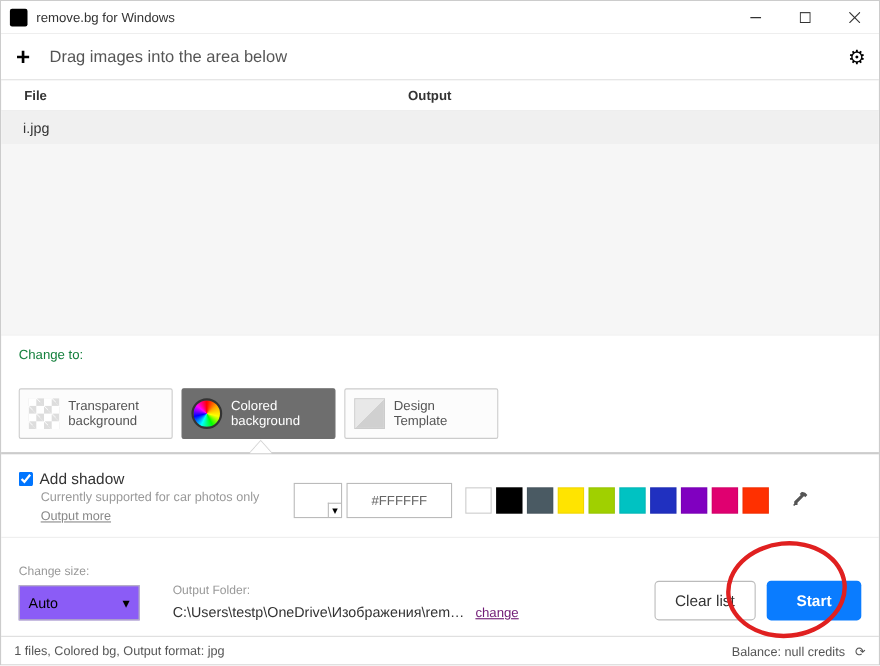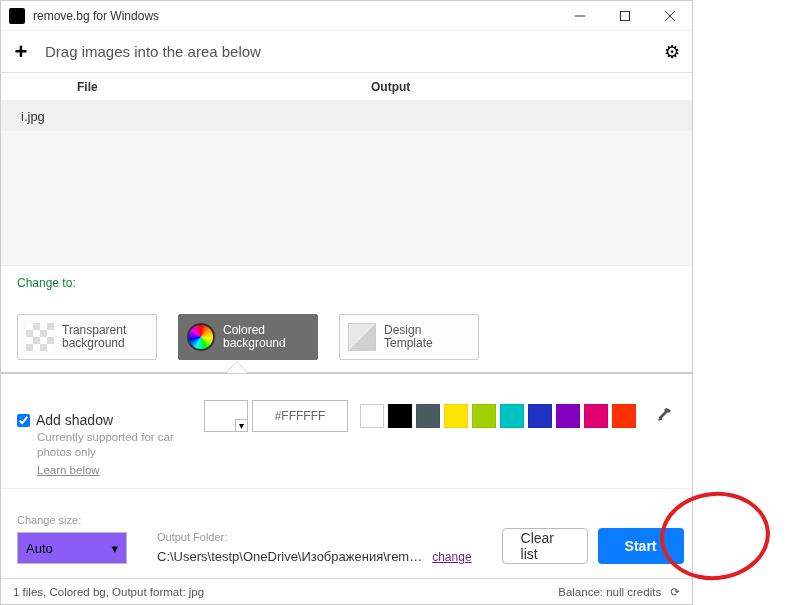--- a/index.html
+++ b/index.html
@@ -1,59 +1,59 @@
 <!DOCTYPE html>
 <html><head>
 <meta charset="utf-8">
 <style>
 * { box-sizing: border-box; margin: 0; padding: 0; font-family: "Segoe UI", Arial, sans-serif; }
 body { background: #fff; width: 800px; height: 605px; overflow: hidden; position: relative; }
-.window { width: 693px; height: 605px; border: 1px solid #ccc; display: flex; flex-direction: column; background: #fff; }
+.window { width: 800px; height: 605px; border: 1px solid #ccc; display: flex; flex-direction: column; background: #fff; }
 
 
 .titlebar { height: 30px; display: flex; align-items: center; background: #fff; border-bottom: 1px solid #eee; }
 .titlebar .appicon { width: 16px; height: 16px; margin: 0 8px; background: #000; border-radius: 2px; }
 .titlebar .title { flex: 1; font-size: 12px; color: #333; }
 .titlebar .winbtn { width: 45px; height: 30px; display: flex; align-items: center; justify-content: center; font-size: 13px; color: #333; cursor: pointer; }
 
 
 .toolbar { height: 42px; display: flex; align-items: center; border-bottom: 1px solid #e0e0e0; background: #fff; }
 .toolbar .plusbtn { width: 40px; height: 40px; display: flex; align-items: center; justify-content: center; font-size: 22px; font-weight: bold; color: #000; cursor: pointer; }
 .toolbar .dragtext { flex: 1; font-size: 15px; color: #555; padding-left: 4px; }
 .toolbar .gearbtn { width: 40px; height: 40px; display: flex; align-items: center; justify-content: center; font-size: 18px; cursor: pointer; }
 
 
 .thead { height: 28px; display: flex; align-items: center; font-size: 12px; font-weight: bold; color: #333; border-bottom: 1px solid #eee; }
-.thead .col-file { width: 370px; padding-left: 76px; }
+.thead .col-file { width: 370px; padding-left: 21px; }
 .thead .col-output { flex: 1; }
 
 
 .filelist { flex: 1; background: #f6f6f6; overflow: auto; }
 .filerow { height: 30px; display: flex; align-items: center; background: #f0f0f0; font-size: 13px; color: #333; padding-left: 20px; }
 
 
 .changeto { padding: 10px 16px 12px 16px; border-top: 1px solid #eee; }
 .changeto .label { font-size: 12px; color: #15803d; margin-bottom: 24px; }
-.opts { display: flex; gap: 21px; position: relative; }
+.opts { display: flex; gap: 8px; position: relative; }
 .optbtn { height: 46px; width: 140px; border: 1px solid #ccc; background: #fcfcfc; display: flex; align-items: center; padding: 0 8px; gap: 8px; font-size: 12px; color: #555; cursor: pointer; border-radius: 2px; }
 .optbtn.selected { background: #6e6e6e; color: #fff; border-color: #6e6e6e; }
 .optbtn .opticon { width: 28px; height: 28px; flex-shrink: 0; }
 .icon-checker { background-image: linear-gradient(45deg,#ddd 25%,transparent 25%,transparent 75%,#ddd 75%),linear-gradient(45deg,#ddd 25%,transparent 25%,transparent 75%,#ddd 75%); background-size: 14px 14px; background-position: 0 0,7px 7px; background-color:#fff; }
 .icon-colorwheel { border-radius: 50%; background: conic-gradient(red,orange,yellow,lime,cyan,blue,magenta,red); border: 2px solid #333; }
 .icon-cube { border: 1px solid #ccc; background: linear-gradient(135deg,#e8e8e8 50%,#d0d0d0 50%); }
 .optbtn .opttext { line-height: 1.1; }
 .arrowup { position: absolute; left: 210px; bottom: -13px; width: 0; height: 0; border-left: 10px solid transparent; border-right: 10px solid transparent; border-bottom: 11px solid #fff; filter: drop-shadow(0 -1px 0 #ccc); }
 
 
 .hdivider { height: 2px; background: #ccc; }
 
 
 .midpanel { padding: 14px 16px 10px 16px; display: flex; gap: 20px; align-items: flex-start; border-bottom: 1px solid #eee; }
 .shadowcol { width: 230px; }
-.shadowcol .row1 { display: flex; align-items: center; gap: 6px; font-size: 14px; color: #333; margin-top: 24px; }
+.shadowcol .row1 { display: flex; align-items: center; gap: 6px; font-size: 14px; color: #333; }
 .shadowcol .desc { font-size: 11.5px; color: #999; margin-top: 2px; margin-left: 20px; line-height: 1.3; }
 .shadowcol .learn { font-size: 11.5px; color: #888; text-decoration: underline; margin-left: 20px; margin-top: 2px; cursor: pointer; display: inline-block; }
 .colorcol { flex: 1; display: flex; align-items: center; gap: 4px; margin-top: 12px; }
 .colorpreview { width: 44px; height: 32px; border: 1px solid #bbb; background: #fff; position: relative; cursor: pointer; display:flex; justify-content:flex-end; align-items:flex-end;}
 .colorpreview .dd { font-size: 10px; padding: 0 3px; border-left:1px solid #bbb; border-top:1px solid #bbb; }
 .hexbox { width: 96px; height: 32px; border: 1px solid #bbb; display: flex; align-items: center; justify-content: center; font-size: 12px; color: #666; margin-right:8px; }
 .swatch { width: 24px; height: 24px; cursor: pointer; border:1px solid rgba(0,0,0,0.06);}
 .picker { width: 24px; height: 24px; margin-left: 12px; display: flex; align-items: center; justify-content: center; cursor: pointer; }
 
 
@@ -143,21 +143,21 @@
 
   <div class="hdivider"></div>
 
   <div class="midpanel">
     <div class="shadowcol">
       <div class="row1">
         <input type="checkbox" checked="" style="">
         <span>Add shadow</span>
       </div>
       <div class="desc">Currently supported for car photos only</div>
-      <span class="learn">Learn below</span>
+      <span class="learn">Output more</span>
     </div>
     <div class="colorcol">
       <div class="colorpreview">
         <span class="dd">▾</span>
       </div>
       <div class="hexbox">#FFFFFF</div>
       <div class="swatch" style="background:#FFFFFF;border:1px solid #ccc;"></div>
       <div class="swatch" style="background:#000000"></div>
       <div class="swatch" style="background:#4a5a63"></div>
       <div class="swatch" style="background:#ffe400"></div>

